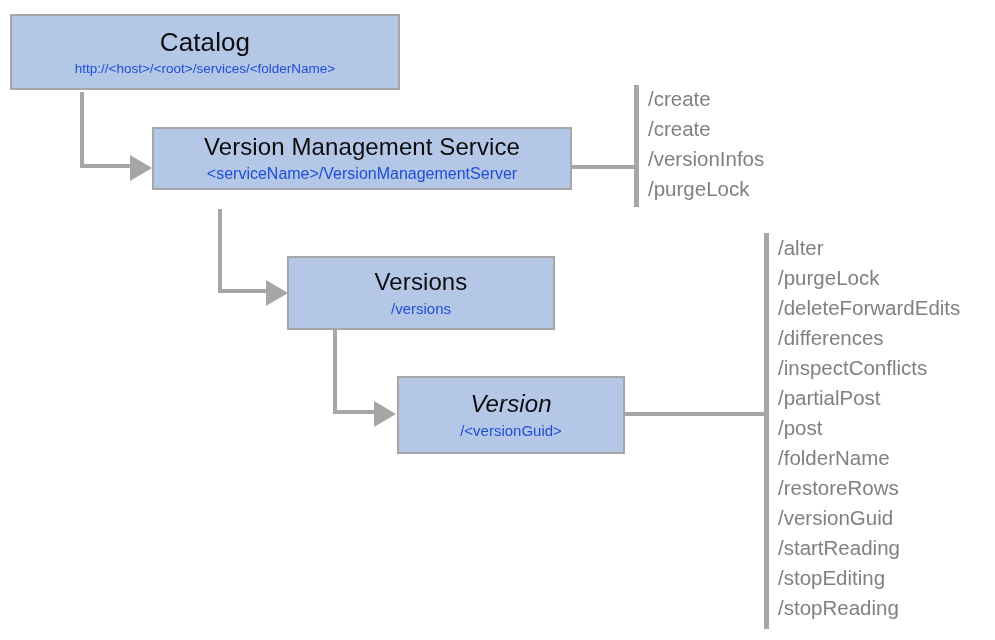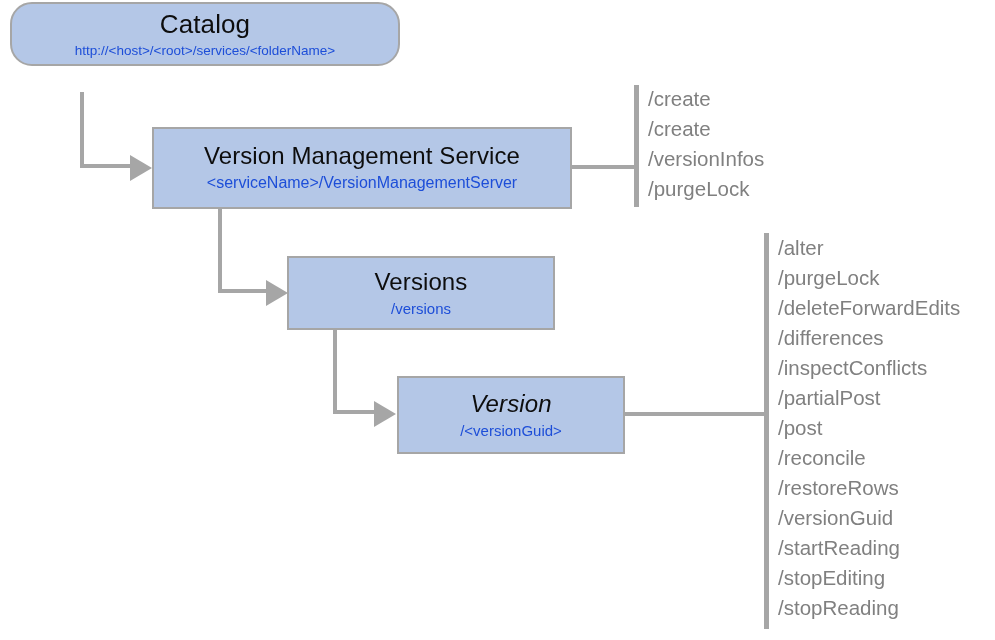--- a/index.html
+++ b/index.html
@@ -35,25 +35,25 @@
     color: #0d0d0d;
     letter-spacing: 0.1px;
   }
   .node-sub {
     font-size: 14.5px;
     line-height: 1.15;
     color: #1d4ed8;
     margin-top: 5px;
   }
 
-  #node-catalog      { left: 10px;  top: 2px;  width: 390px; height: 64px; border-radius: 22px; }
+  #node-catalog      { left: 10px;  top: 14px;  width: 390px; height: 76px; }
   #node-catalog .node-title { font-size: 26px; }
   #node-catalog .node-sub   { font-size: 13.5px; }
 
-  #node-vms          { left: 152px; top: 127px; width: 420px; height: 82px; }
+  #node-vms          { left: 152px; top: 127px; width: 420px; height: 63px; }
   #node-vms .node-title { font-size: 24px; }
   #node-vms .node-sub   { font-size: 16px; }
 
   #node-versions     { left: 287px; top: 256px; width: 268px; height: 74px; }
   #node-versions .node-title { font-size: 24px; }
   #node-versions .node-sub   { font-size: 15px; }
 
   #node-version      { left: 397px; top: 376px; width: 228px; height: 78px; }
   #node-version .node-title { font-size: 24px; font-style: italic; }
   #node-version .node-sub   { font-size: 15px; }
@@ -181,21 +181,21 @@
   <div class="ops-group" id="ops-group-version">
     <div class="ops-bar"></div>
     <ul class="ops-list">
         <li class="ops-item">/alter</li>
         <li class="ops-item">/purgeLock</li>
         <li class="ops-item">/deleteForwardEdits</li>
         <li class="ops-item">/differences</li>
         <li class="ops-item">/inspectConflicts</li>
         <li class="ops-item">/partialPost</li>
         <li class="ops-item">/post</li>
-        <li class="ops-item">/reconcile</li>
+        <li class="ops-item">/folderName</li>
         <li class="ops-item">/restoreRows</li>
         <li class="ops-item">/versionGuid</li>
         <li class="ops-item">/startReading</li>
         <li class="ops-item">/stopEditing</li>
         <li class="ops-item">/stopReading</li>
       </ul>
   </div>
 
 </div>
 

